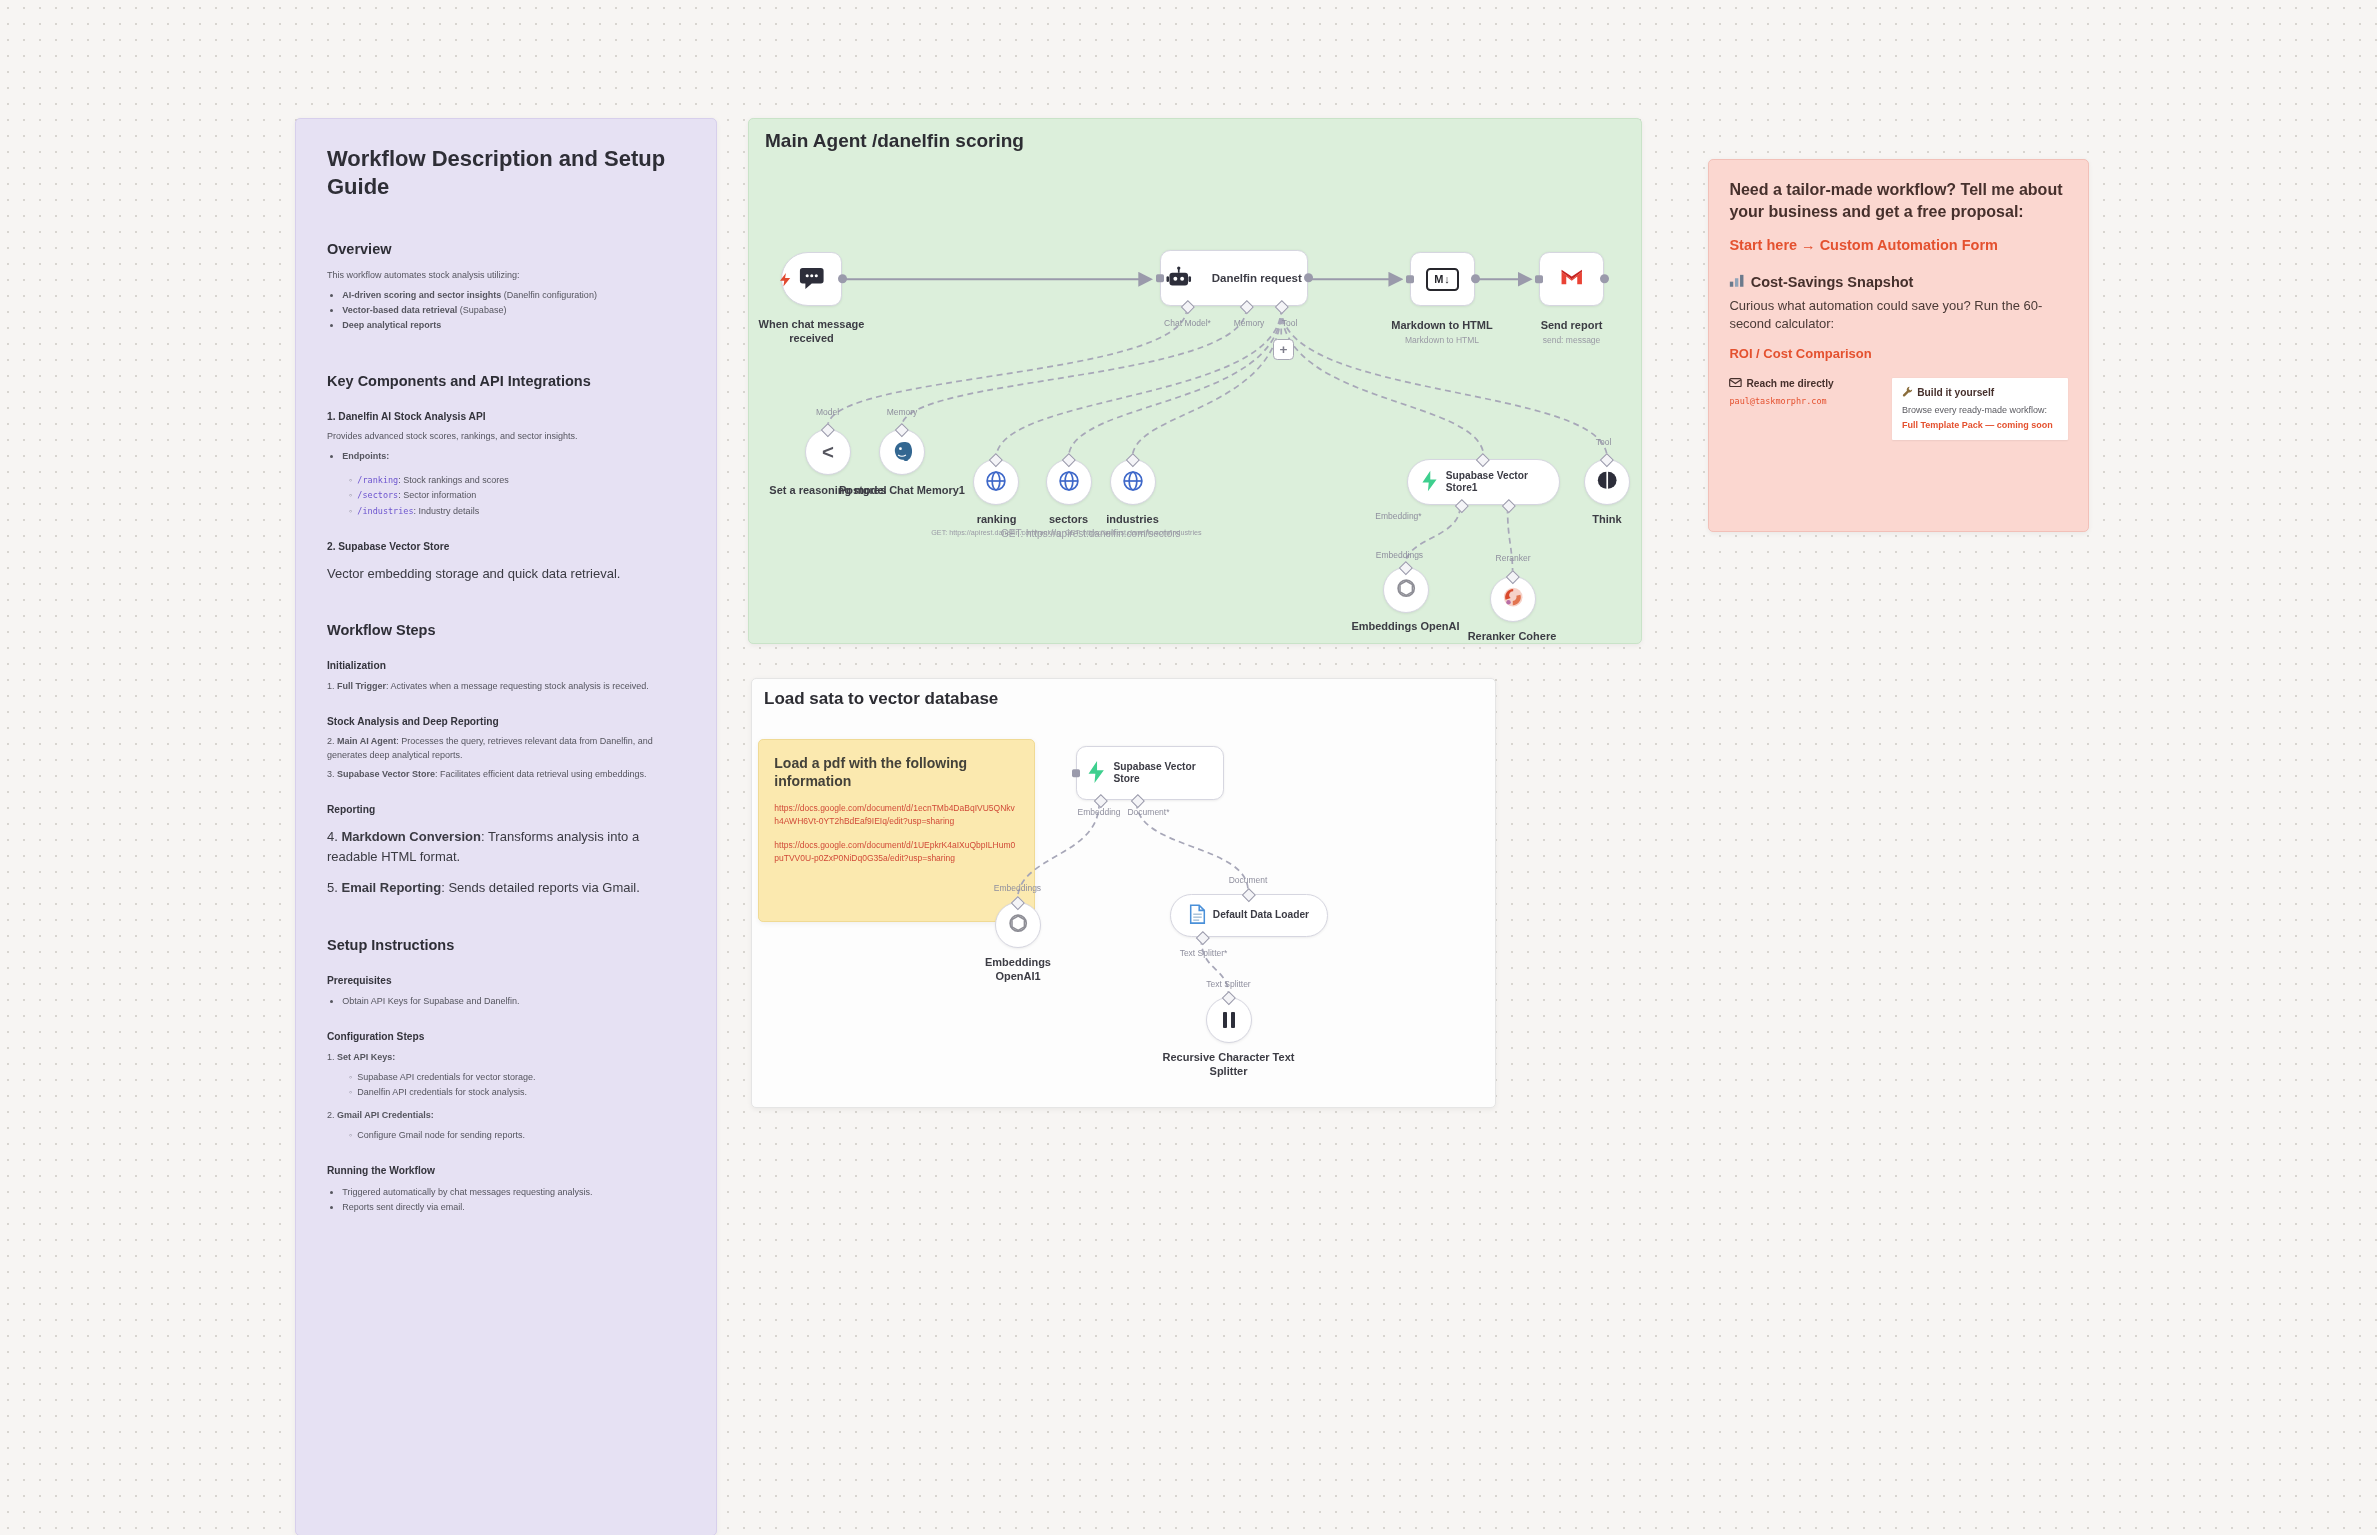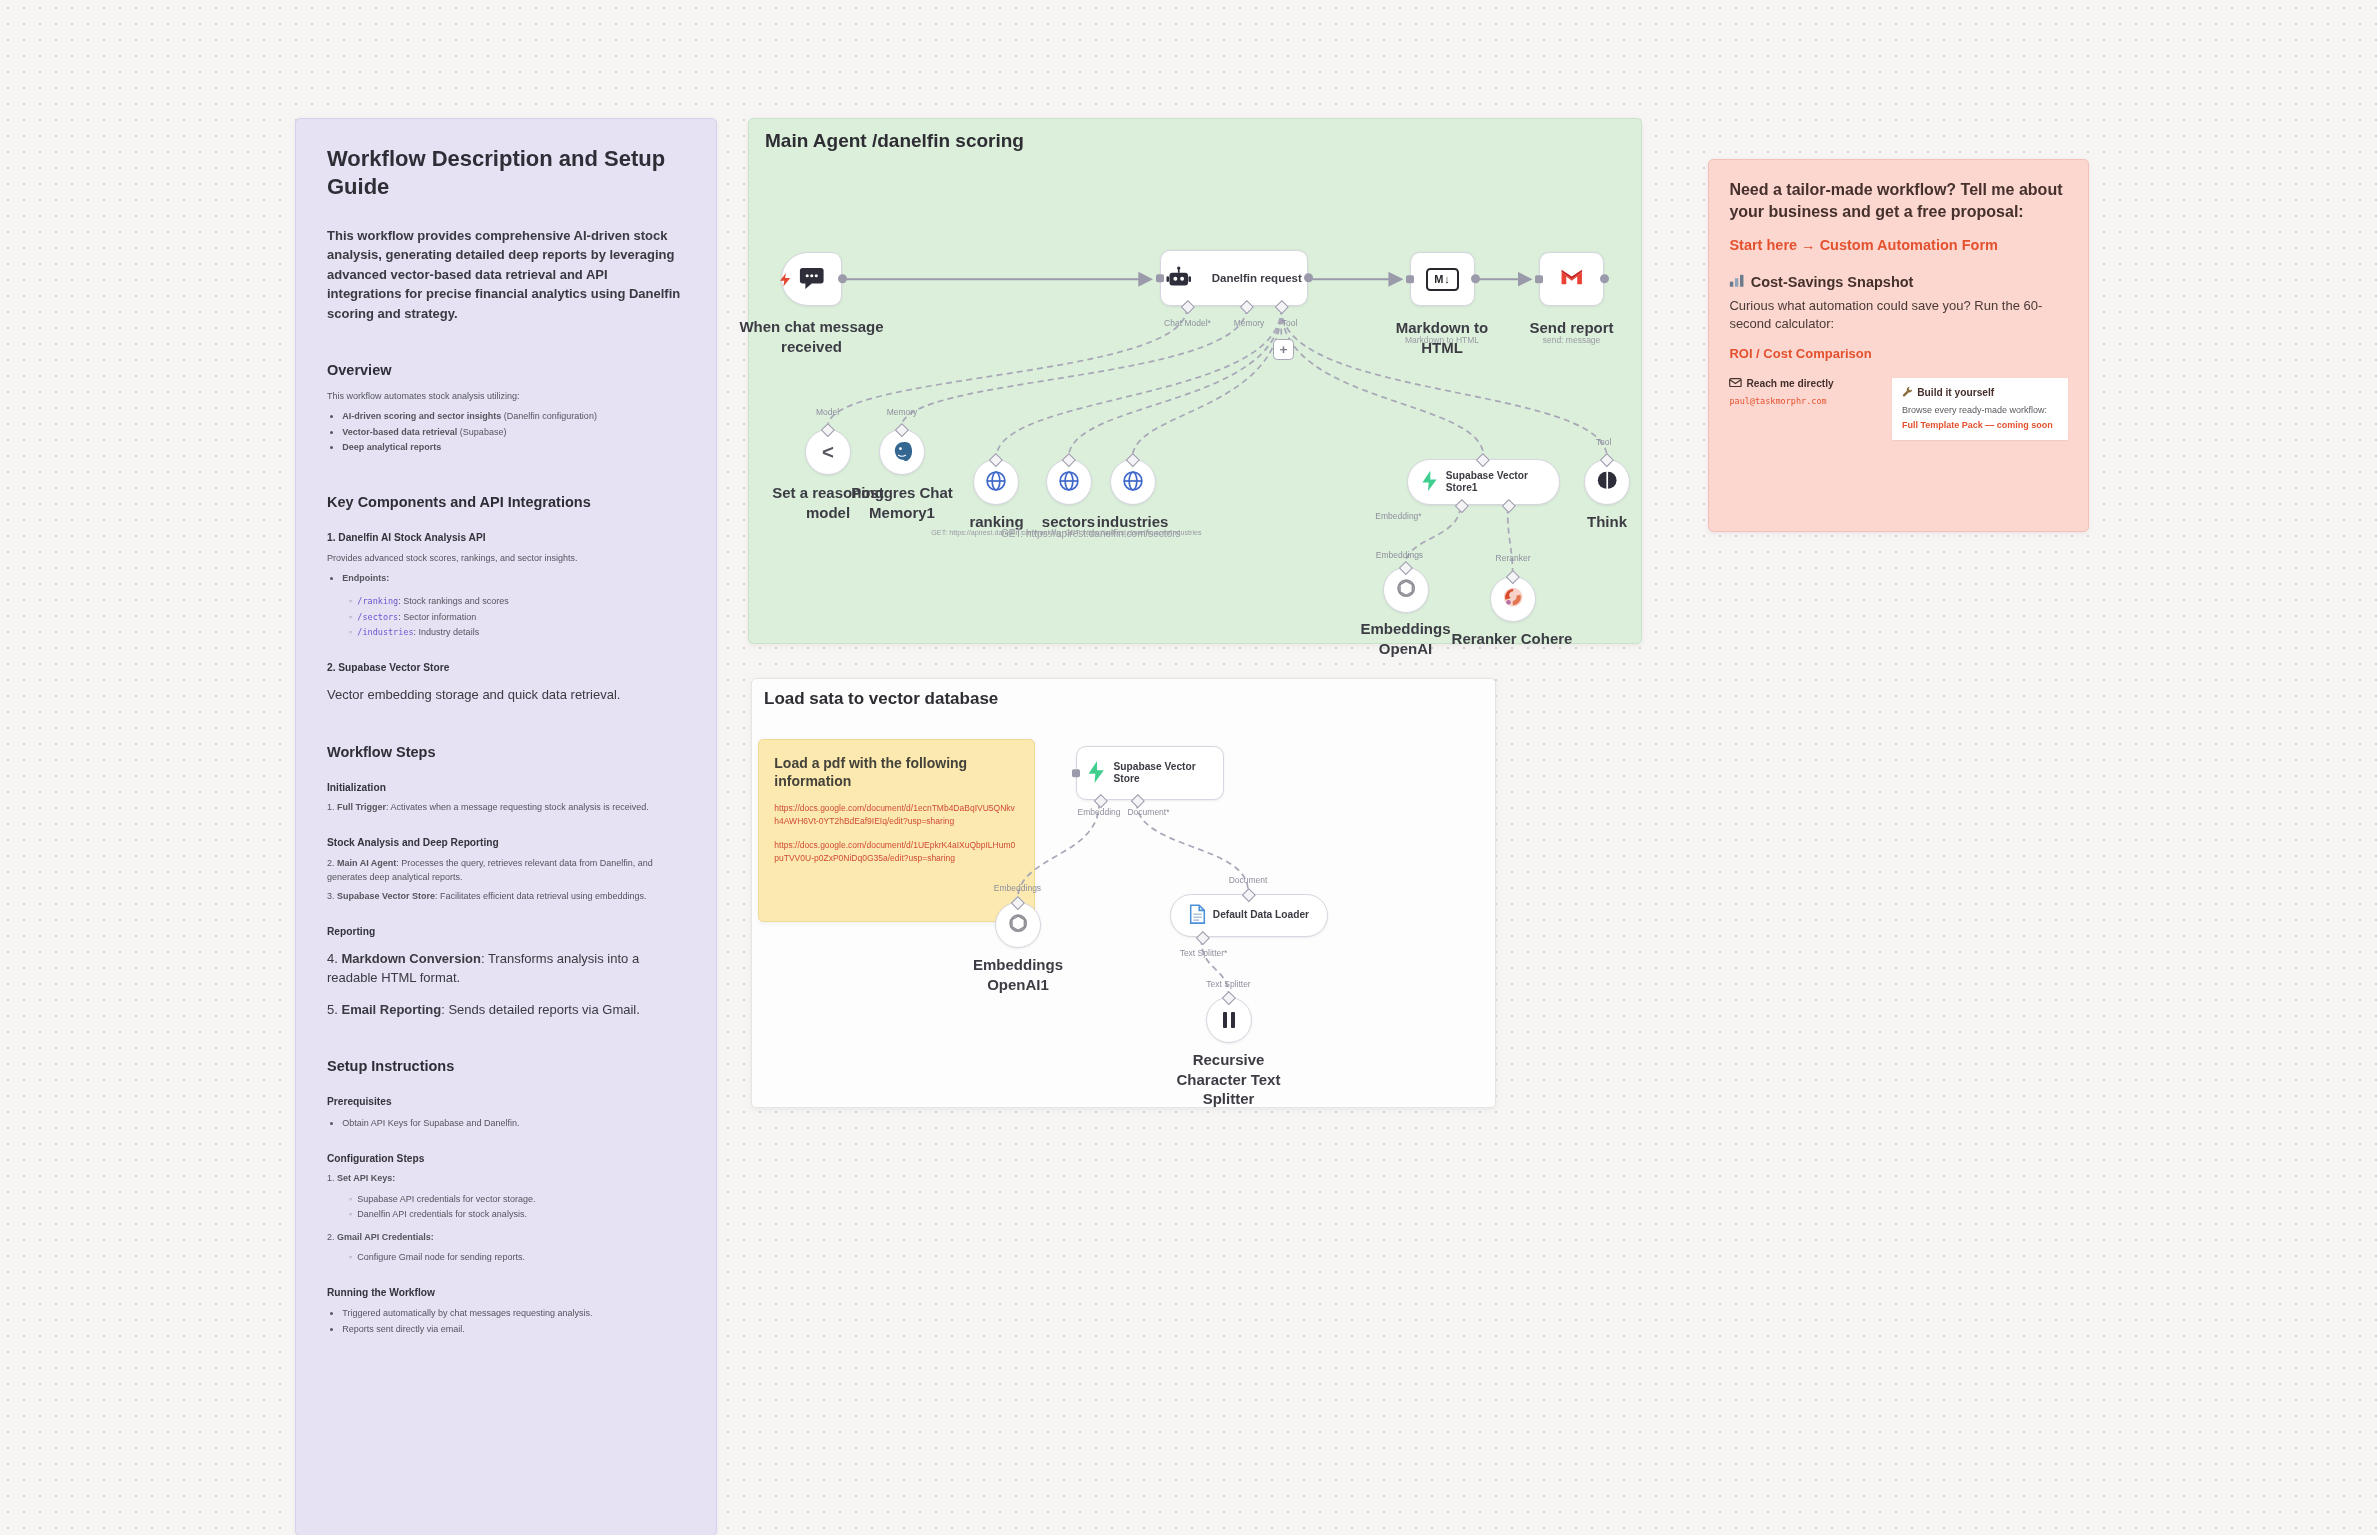--- a/index.html
+++ b/index.html
@@ -62,38 +62,37 @@
   .out::after{content:"";position:absolute;right:-6px;top:50%;transform:translateY(-50%);
       width:9.4px;height:9.4px;border-radius:50%;background:#9a9aab;}
   .in::before{content:"";position:absolute;left:-5.1px;top:50%;transform:translateY(-50%);
       width:7.7px;height:7.7px;border-radius:1.7px;background:#9a9aab;}
   .tool-top::before{content:"";position:absolute;top:-5.1px;left:50%;margin-left:-5.1px;width:7.7px;height:7.7px;
       background:#f4f4f7;border:1.5px solid #9a9aab;transform:rotate(45deg);}
   .diamond{position:absolute;width:7.7px;height:7.7px;background:#f4f4f7;border:1.5px solid #9a9aab;
       transform:rotate(45deg);z-index:4;}
   .plus{position:absolute;width:19px;height:19px;background:#fff;border:1.4px solid #a7a7b4;border-radius:4.3px;
       color:#7c7c8a;font-size:13.6px;font-weight:700;display:flex;align-items:center;justify-content:center;z-index:4;}
-  .lbl{position:absolute;z-index:3;text-align:center;font-size:15px;font-weight:600;color:#3c3c44;line-height:1.3;}
+  .lbl{position:absolute;z-index:3;text-align:center;font-size:11px;font-weight:600;color:#3c3c44;line-height:1.3;}
   .sub{position:absolute;z-index:3;text-align:center;font-size:8.5px;color:#9a9aa5;white-space:nowrap;}
   .plbl{position:absolute;z-index:3;font-size:8.5px;color:#8f8f9e;text-align:center;white-space:nowrap;}
   .wires{position:absolute;left:0;top:0;z-index:2;}
   .model-glyph{font-size:20.4px;font-weight:700;color:#55555e;line-height:1;}
   .md-icon{border:2.2px solid #26262c;border-radius:4.3px;width:29px;height:19px;display:flex;
       align-items:center;justify-content:center;font-size:11px;font-weight:700;color:#26262c;letter-spacing:0.9px;}
   .split-icon{display:flex;gap:4.3px;}
   .split-icon i{display:block;width:4.3px;height:15.3px;background:#2d2e3a;border-radius:0.9px;}
 </style>
 </head>
 <body>
 
 <div class="canvas">
 
   <div class="sticky doc" style="left:295px;top:118px;width:422px;height:1418px;">
     <h1>Workflow Description and Setup Guide</h1>
-    <p class="intro">This workflow provides comprehensive AI-driven stock analysis, generating detailed deep reports by leveraging advanced vector-based data retrieval and API integrations for precise financial analytics using Danelfin scoring and strategy.</p>
 
     <h2>Overview</h2>
     <p class="sm">This workflow automates stock analysis utilizing:</p>
     <ul>
       <li><b>AI-driven scoring and sector insights</b><span> (Danelfin configuration)</span></li>
       <li><b>Vector-based data retrieval</b><span> (Supabase)</span></li>
       <li><b>Deep analytical reports</b><span></span></li>
     </ul>
 
     <h2>Key Components and API Integrations</h2>

